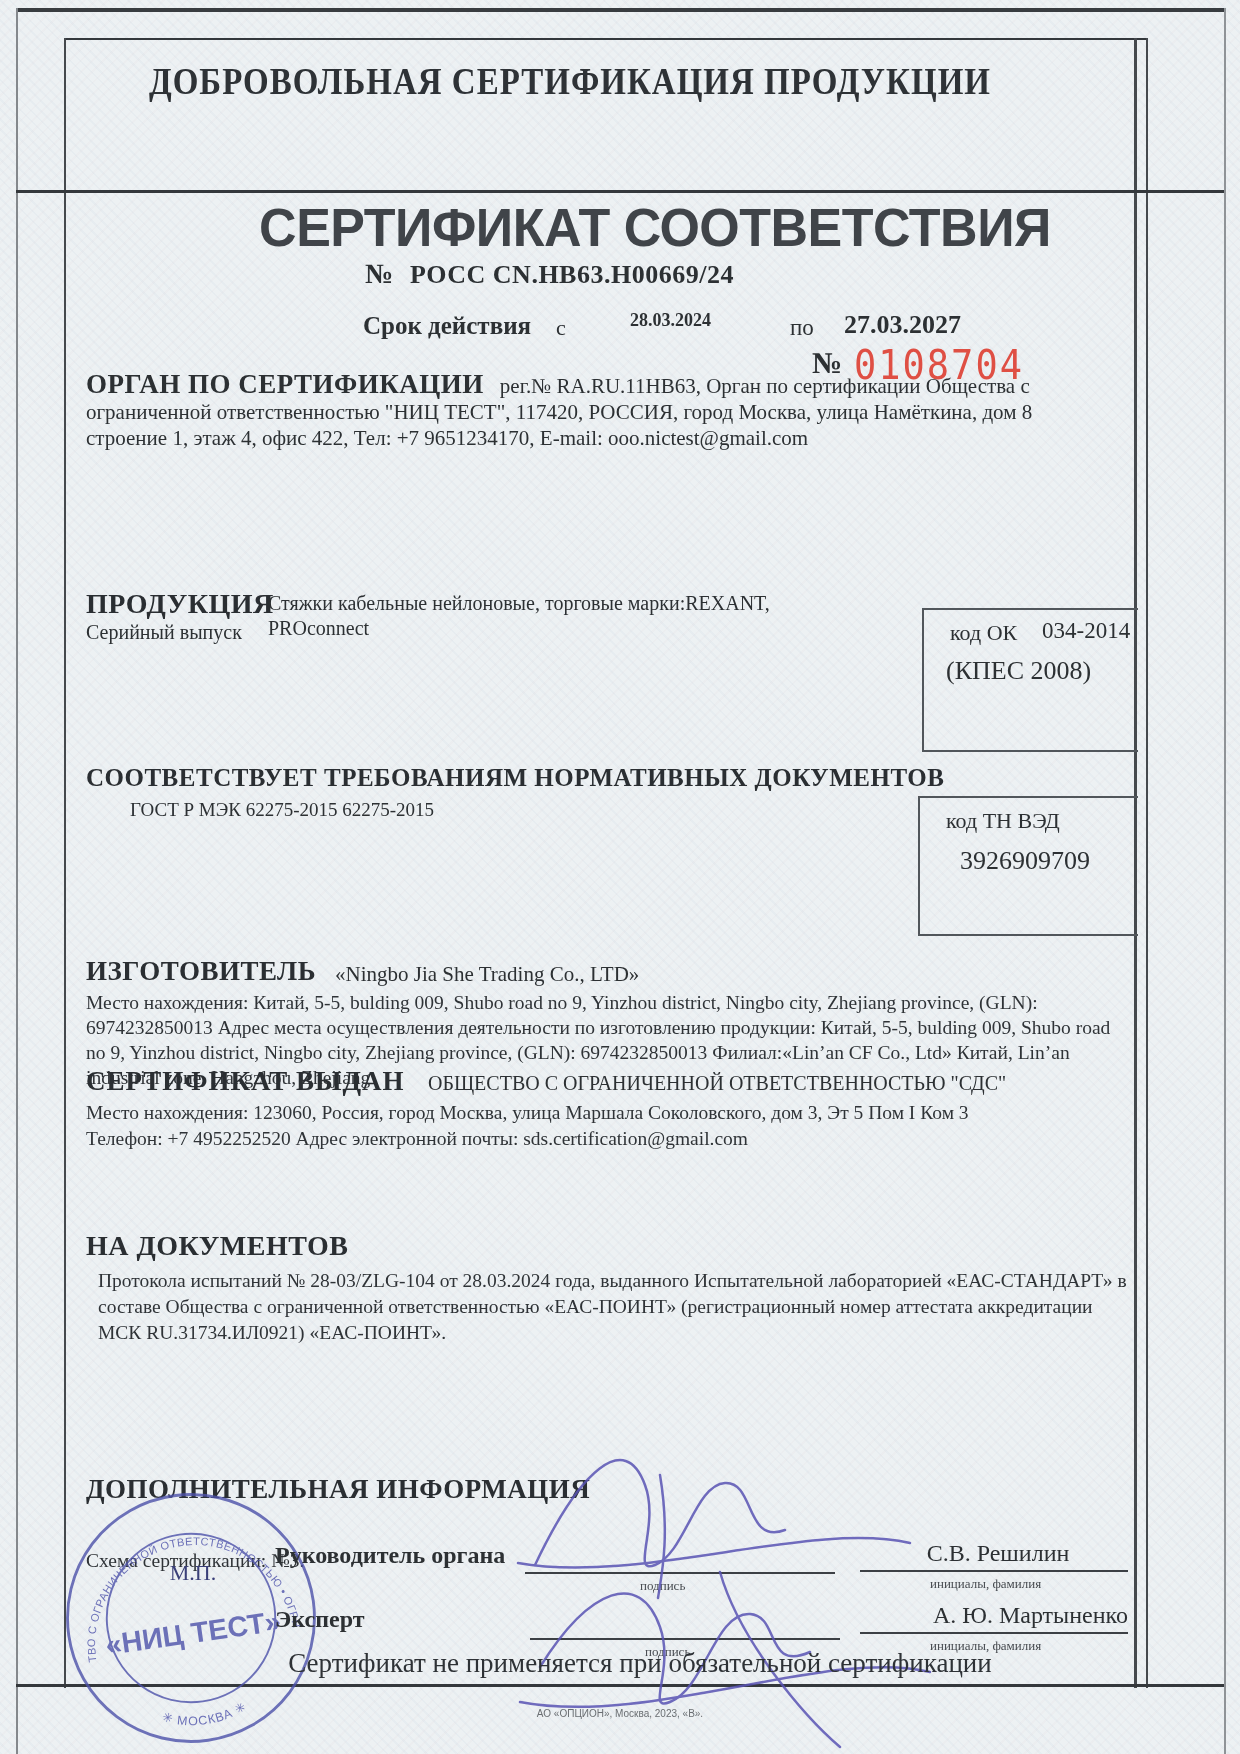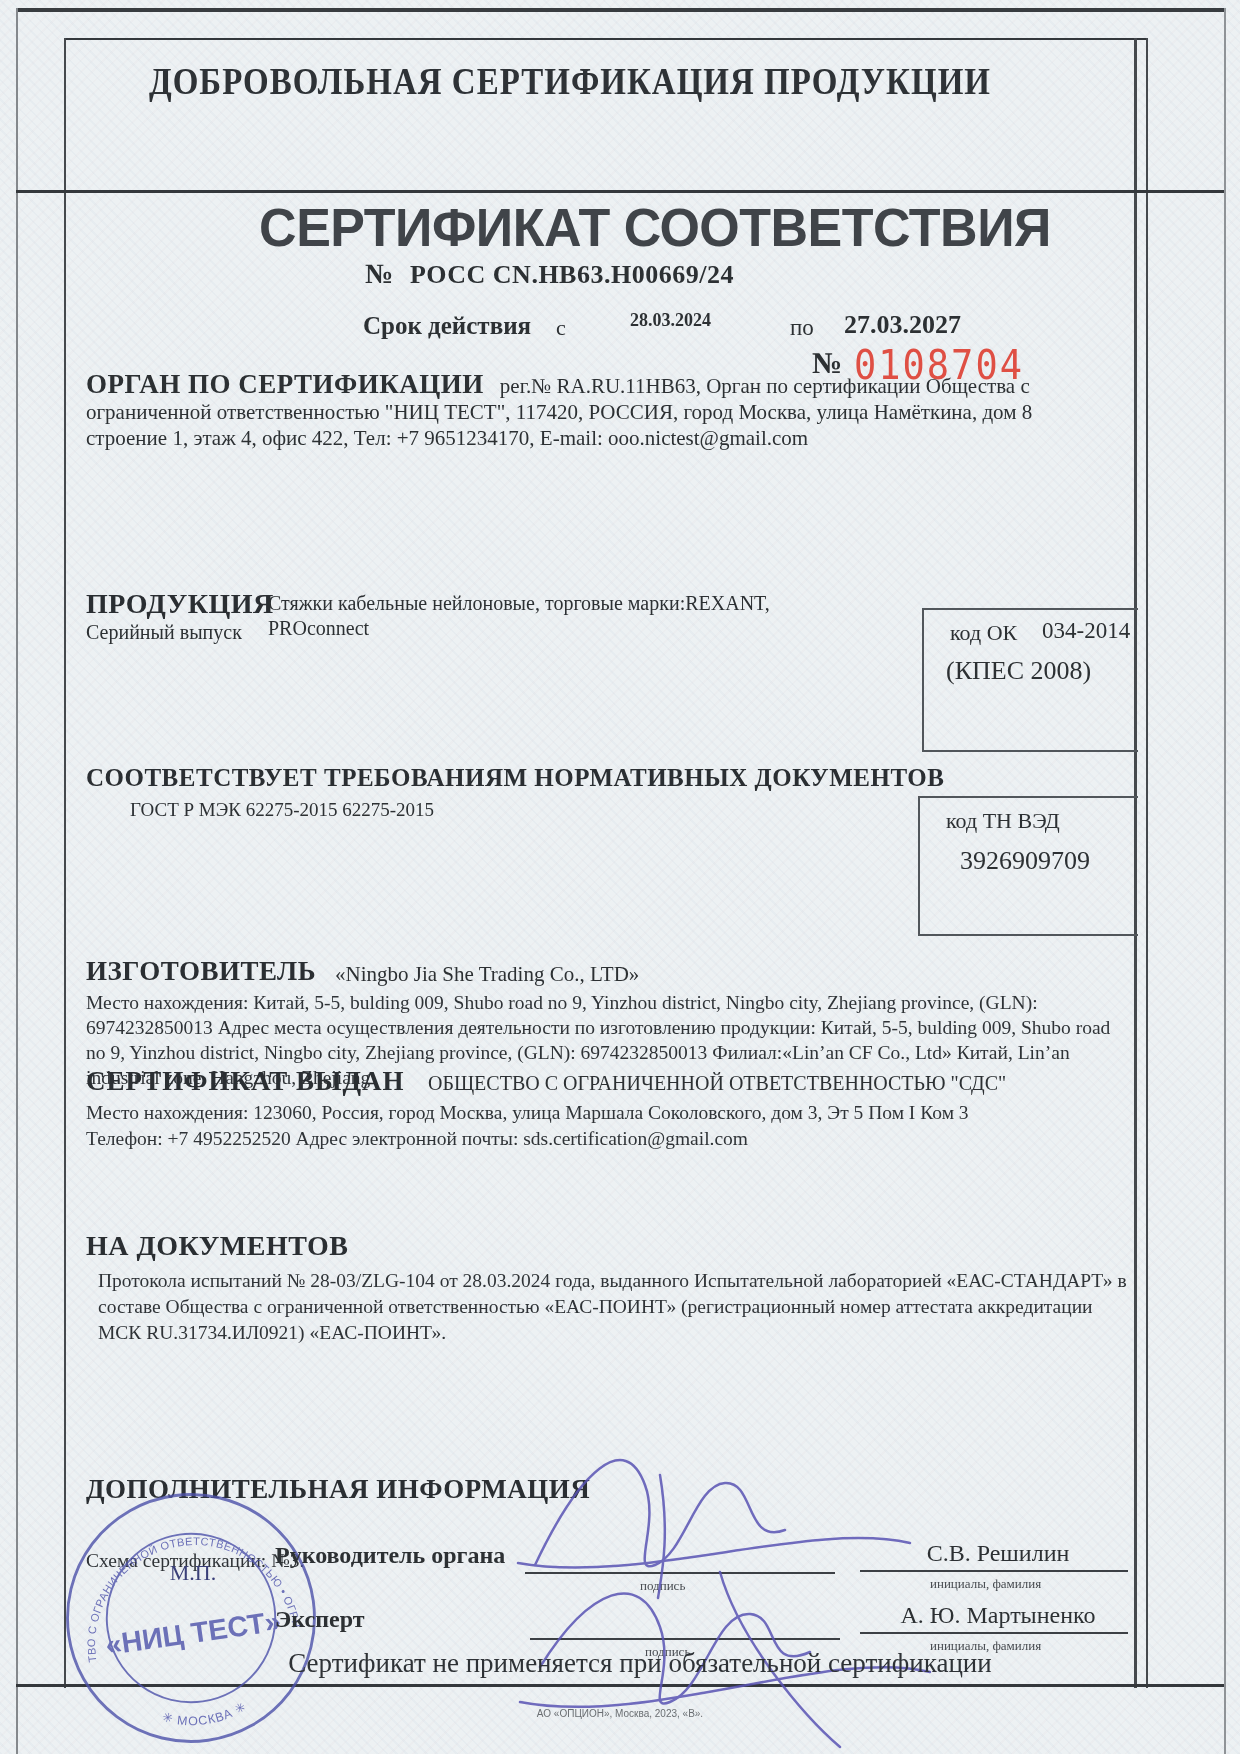--- a/index.html
+++ b/index.html
@@ -123,21 +123,21 @@
   <div class="abs b" style="left:275px;top:1542px;font-size:24px;">Руководитель органа</div>
   <div class="sigline" style="left:525px;top:1572px;width:310px;"></div>
   <div class="cap" style="left:640px;top:1578px;">подпись</div>
   <div class="abs" style="left:868px;top:1540px;width:260px;text-align:center;font-size:24px;">С.В. Решилин</div>
   <div class="sigline" style="left:860px;top:1570px;width:268px;"></div>
   <div class="cap" style="left:930px;top:1576px;">инициалы, фамилия</div>
 
   <div class="abs b" style="left:275px;top:1606px;font-size:24px;">Эксперт</div>
   <div class="sigline" style="left:530px;top:1638px;width:310px;"></div>
   <div class="cap" style="left:645px;top:1644px;">подпись</div>
-  <div class="abs" style="left:868px;top:1602px;width:260px;text-align:center;font-size:24px;">А. Ю. Мартыненко</div>
+  <div class="abs" style="left:868px;top:1602px;width:260px;text-align:right;font-size:24px;">А. Ю. Мартыненко</div>
   <div class="sigline" style="left:860px;top:1632px;width:268px;"></div>
   <div class="cap" style="left:930px;top:1638px;">инициалы, фамилия</div>
 
   <svg class="sig-svg" style="left:510px;top:1415px;" width="420" height="185" viewBox="0 0 420 185">
     <g fill="none" stroke="#5a54b4" stroke-width="2.5" stroke-linecap="round">
       <path d="M25,150 C70,55 115,15 135,70 C150,110 120,160 145,150 C175,138 185,70 215,68 C245,66 235,130 275,115"></path>
       <path d="M8,148 C130,170 300,105 400,128"></path>
       <path d="M150,60 C160,120 152,158 148,183"></path>
     </g>
   </svg>

